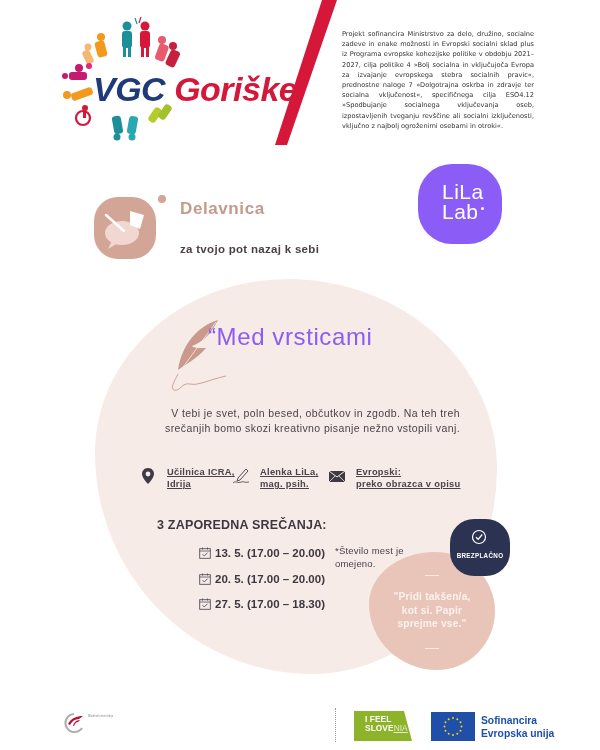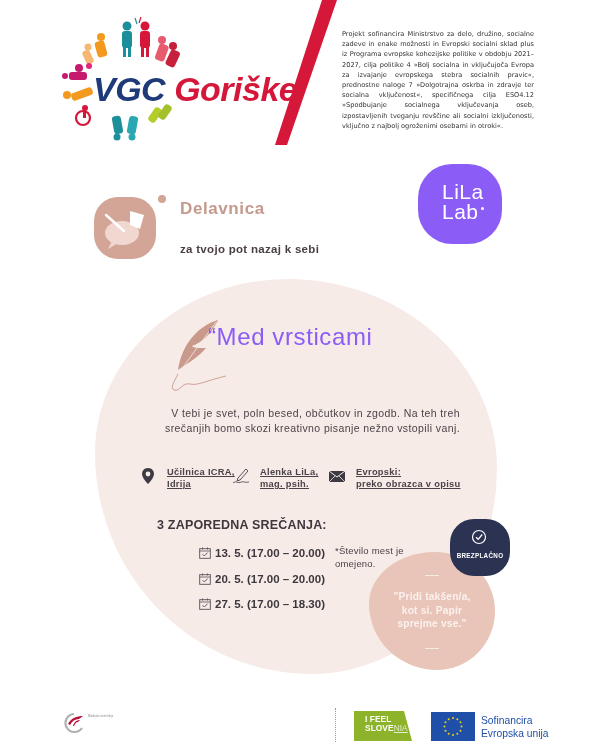--- a/index.html
+++ b/index.html
@@ -61,21 +61,21 @@
   .free-badge .lbl { position: absolute; left: 0; width: 60px; top: 33px; text-align: center; color: #fff; font-size: 6.3px; font-weight: 700; letter-spacing: 0.3px; }
 
   
   .footer-logo { position: absolute; left: 62px; top: 712px; width: 24px; height: 22px; }
   .footer-logo-text { position: absolute; left: 88px; top: 715px; font-size: 2.6px; line-height: 3.2px; color: #888; width: 30px; }
   .footer-divider { position: absolute; left: 335px; top: 708px; width: 1px; height: 34px; border-left: 1px dotted #999; }
   .ifeel { position: absolute; left: 354px; top: 711px; width: 58px; height: 30px; }
   .ifeel-text { position: absolute; left: 365px; top: 715px; color: #fff; font-size: 8.3px; font-weight: 700; line-height: 9px; letter-spacing: 0.1px; }
   .ifeel-text .ja { font-weight: 400; color: #e6eccf; text-decoration: underline; }
   .eu-flag { position: absolute; left: 431px; top: 712px; width: 44px; height: 29px; background: #1f4fa8; }
-  .eu-text { position: absolute; left: 481px; top: 714px; color: #1f4fa8; font-weight: 400; font-size: 10.3px; line-height: 13px; }
+  .eu-text { position: absolute; left: 481px; top: 714px; color: #1f4fa8; font-weight: 700; font-size: 10.3px; line-height: 13px; }
 </style>
 </head>
 <body>
 
 <div class="logo">
   <svg width="210" height="130" viewBox="0 0 210 130" style="position:absolute;left:0;top:0">
 
     <circle cx="72" cy="14" r="4.5" fill="#1d8f9a"></circle>
       <rect x="67" y="19" width="10" height="17" rx="3" fill="#1d8f9a"></rect>
       <rect x="68" y="35" width="3" height="10" fill="#1d8f9a"></rect>

